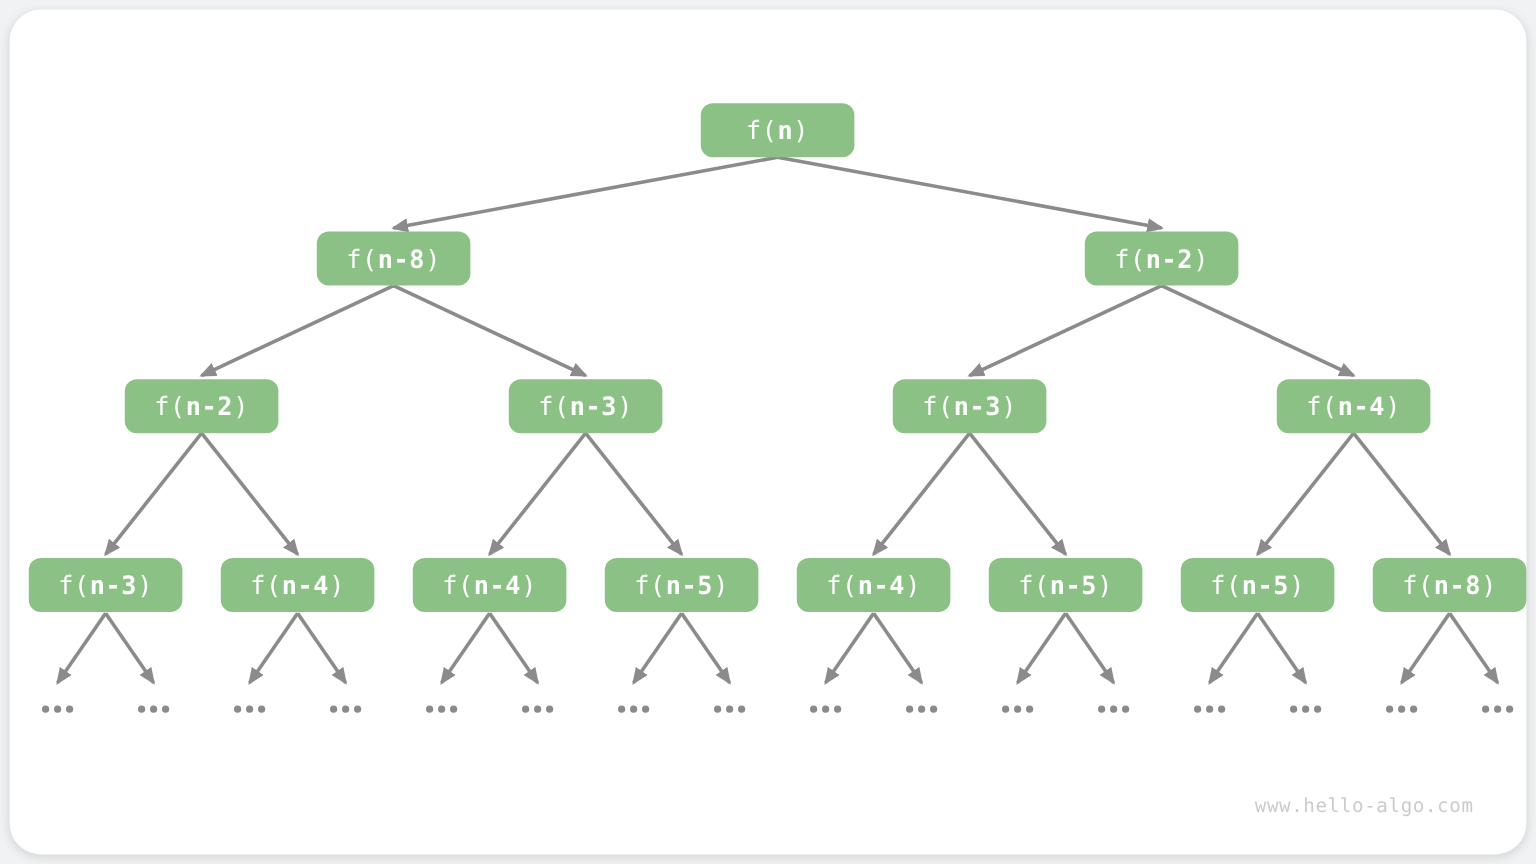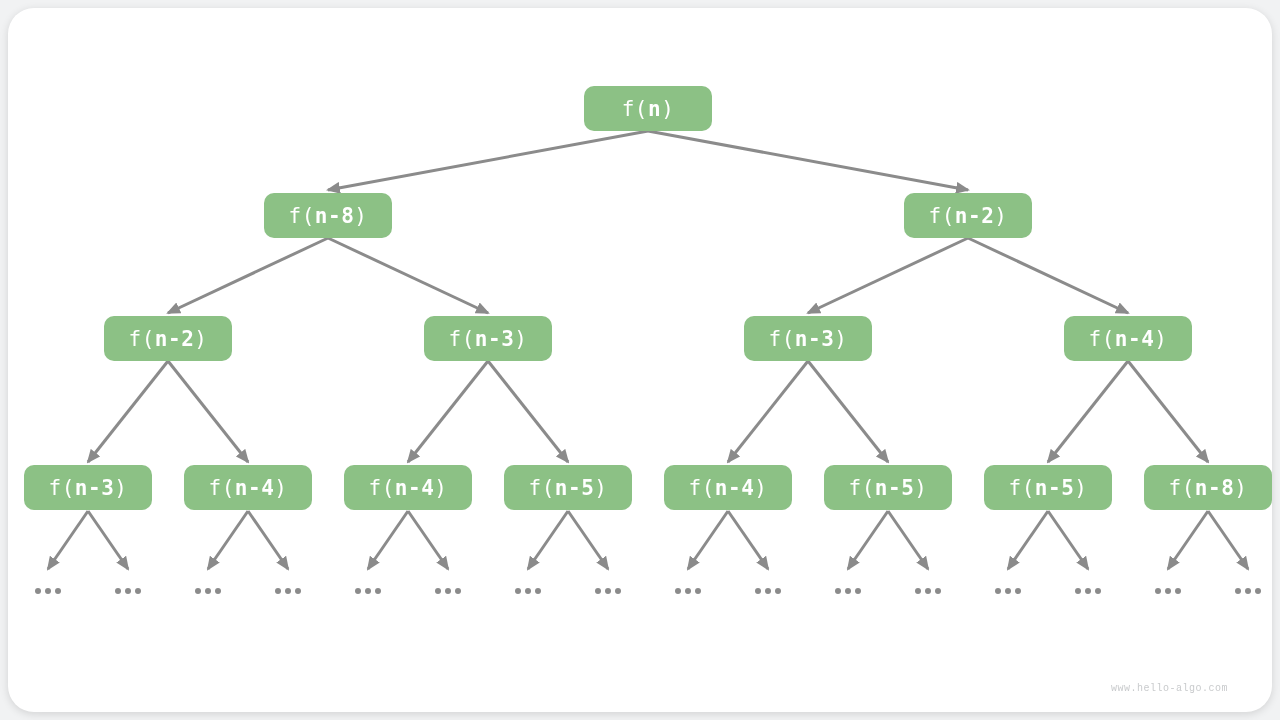--- a/index.html
+++ b/index.html
@@ -46,24 +46,23 @@
     letter-spacing: 0.5px;
     white-space: pre;
     user-select: none;
   }
   .tree-node .seg-bold {
     font-weight: 700;
   }
   .watermark {
     position: absolute;
     right: 44px;
-    bottom: 18px;
-    font-size: 10px;
+    bottom: 31px;
+    font-size: 16px;
     letter-spacing: 0.5px;
-    font-family: Liberation Mono, monospace;
   }
 </style>
 </head>
 <body>
 
 <div class="page" style="background: rgb(241, 242, 243);">
   <div class="card" style="background: rgb(255, 255, 255);">
     <svg id="edge-svg" viewBox="0 0 1280 720" xmlns="http://www.w3.org/2000/svg">
         <defs>
           <marker id="arrowhead" markerUnits="userSpaceOnUse" markerWidth="14" markerHeight="12" refX="12" refY="6" orient="auto">

